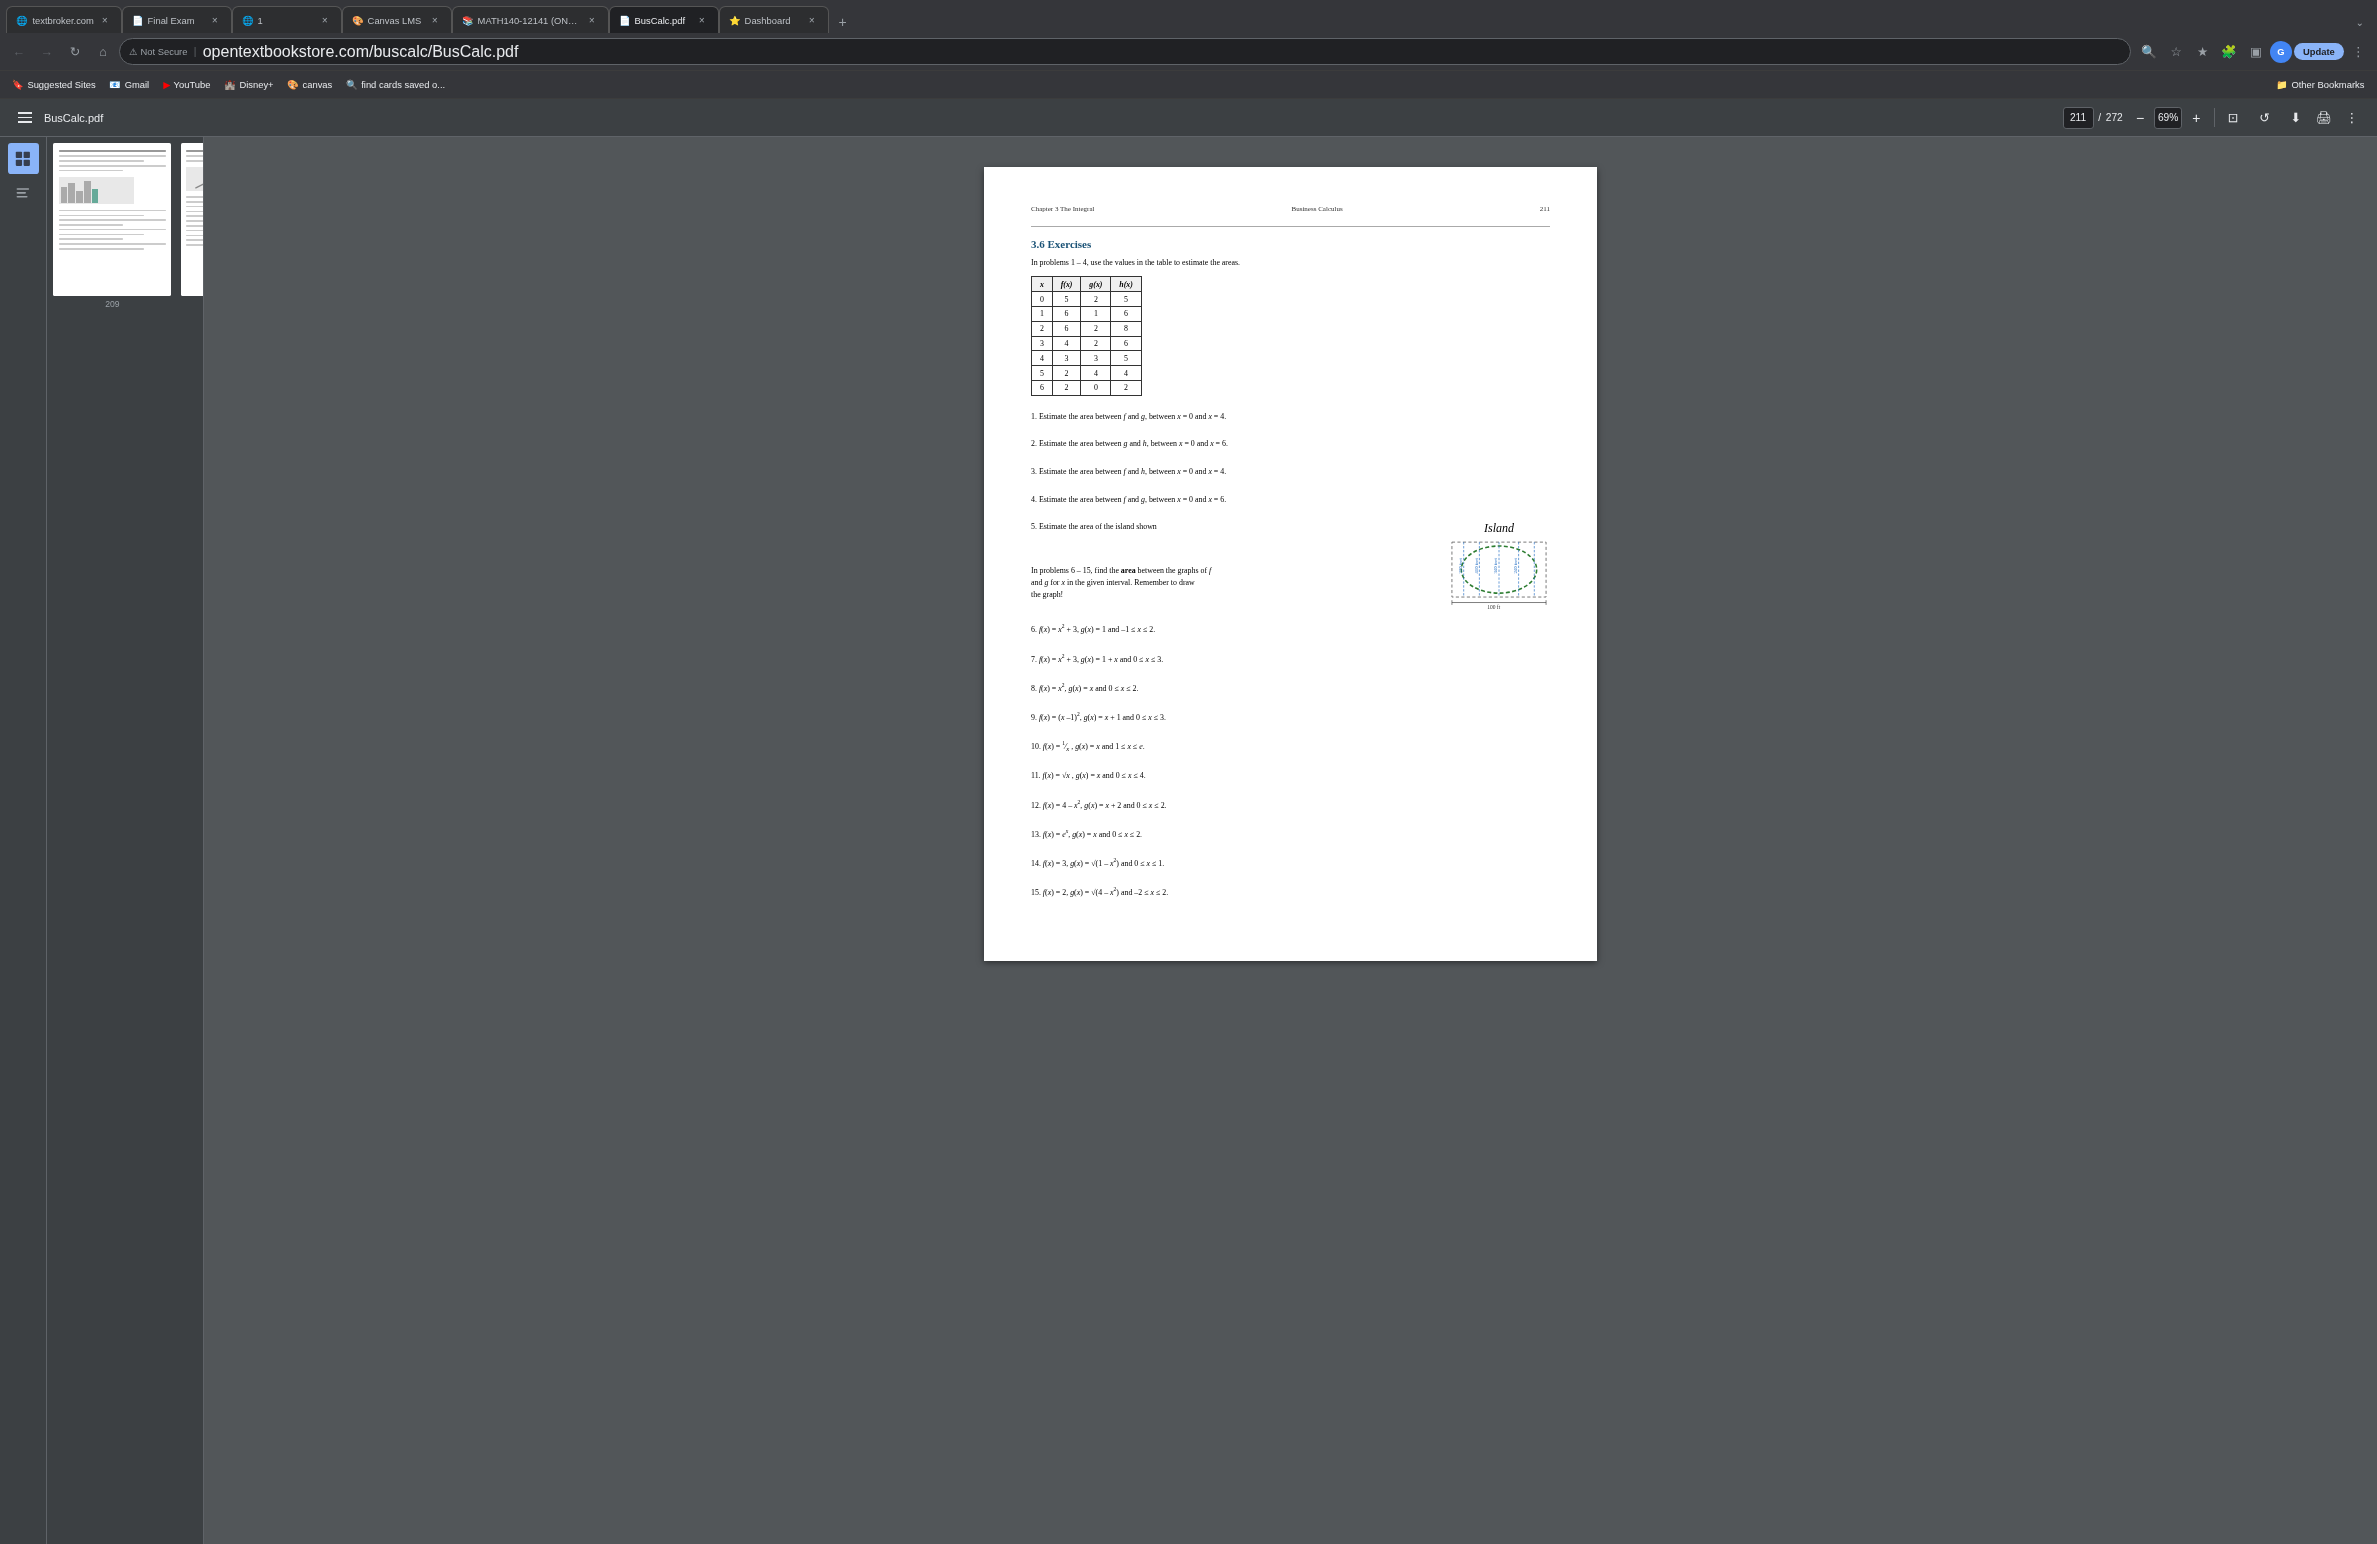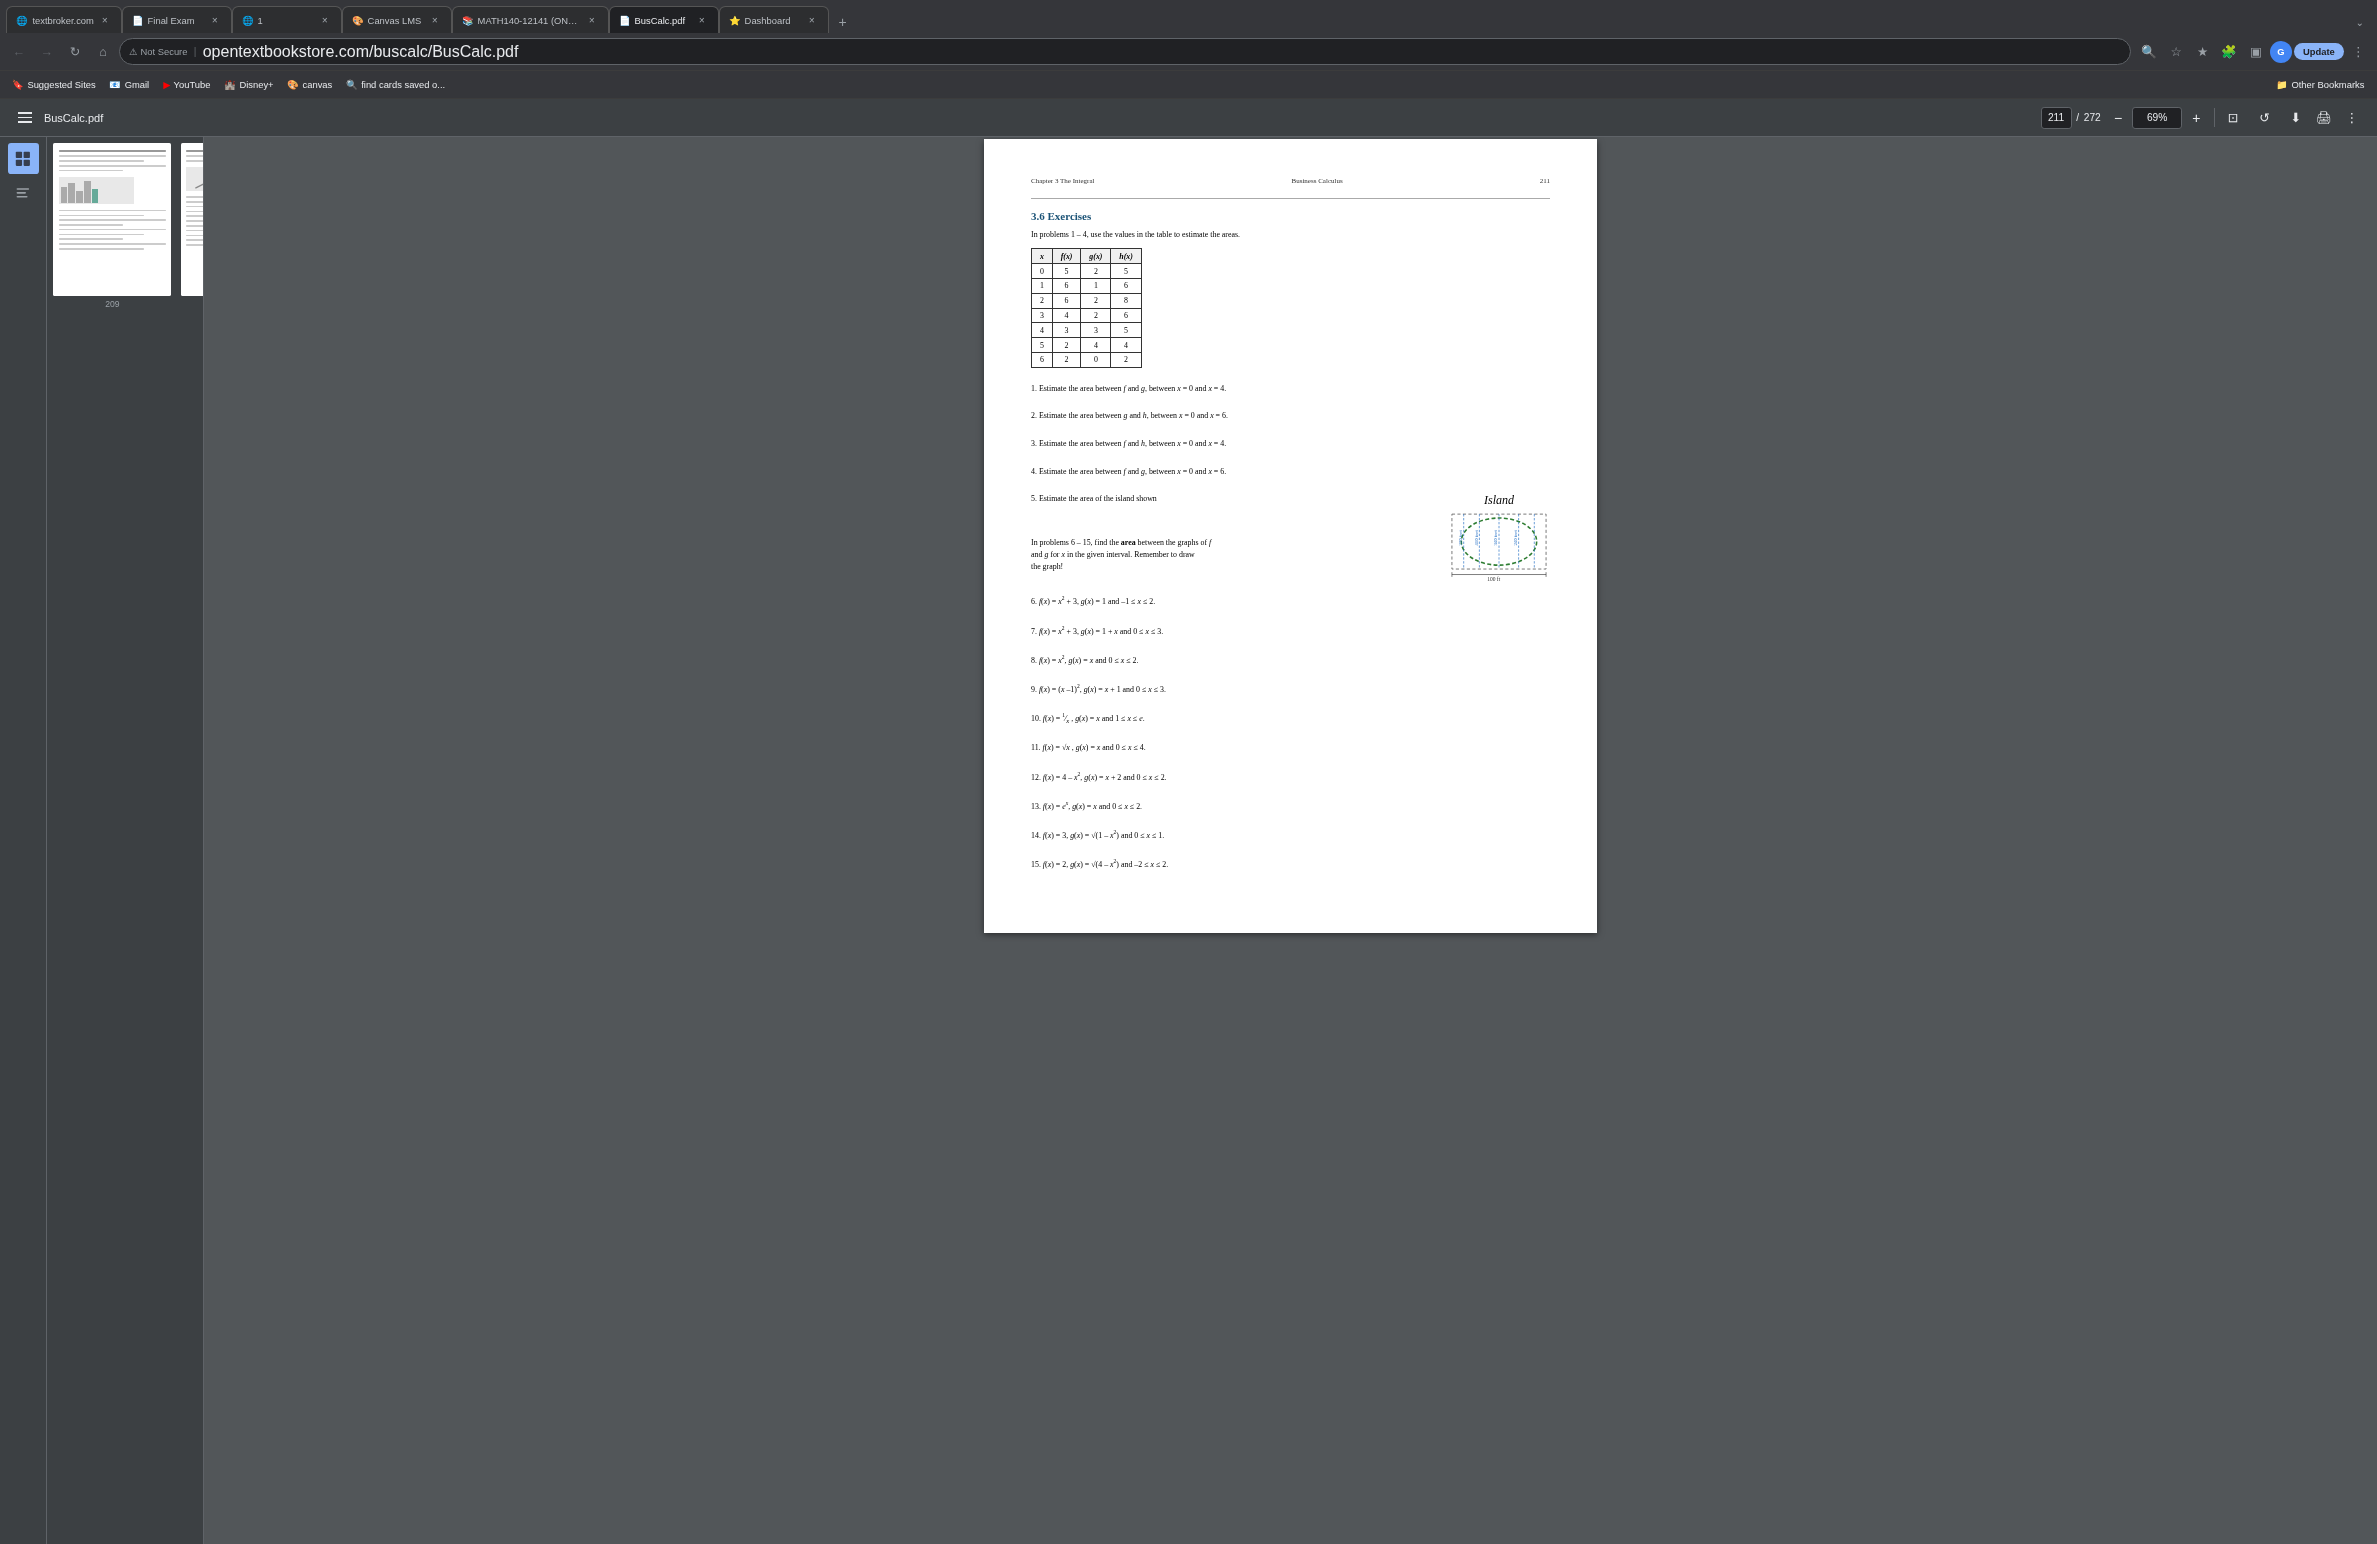--- a/index.html
+++ b/index.html
@@ -262,21 +262,21 @@
       height: 22px;
       border-radius: 50%;
       display: flex;
       align-items: center;
       justify-content: center;
       cursor: pointer;
       color: #e8eaed;
       font-size: 14px;
     }
     .zoom-level {
-      width: 50px;
+      width: 28px;
       height: 22px;
       background: #202124;
       border: 0.8px solid #5f6368;
       border-radius: 3.1px;
       color: #e8eaed;
       text-align: center;
       font-size: 10.2px;
       display: flex;
       align-items: center;
       justify-content: center;
@@ -399,21 +399,21 @@
     .thumb-line.full { width: 100%; }
     .thumb-line.title { height: 2.4px; background: #999; }
 
     
     .pdf-page-area {
       flex: 1;
       overflow-y: auto;
       display: flex;
       justify-content: center;
       align-items: flex-start;
-      padding: 2px;
+      padding: 30px;
     }
     .pdf-page-area::-webkit-scrollbar { width: 6.3px; }
     .pdf-page-area::-webkit-scrollbar-thumb { background: #5f6368; border-radius: 3.1px; }
 
     .pdf-page {
       background: white;
       width: 613px;
       min-height: 794px;
       padding: 38px 47px;
       box-shadow: 0 1.6px 6.3px rgba(0,0,0,0.5);

